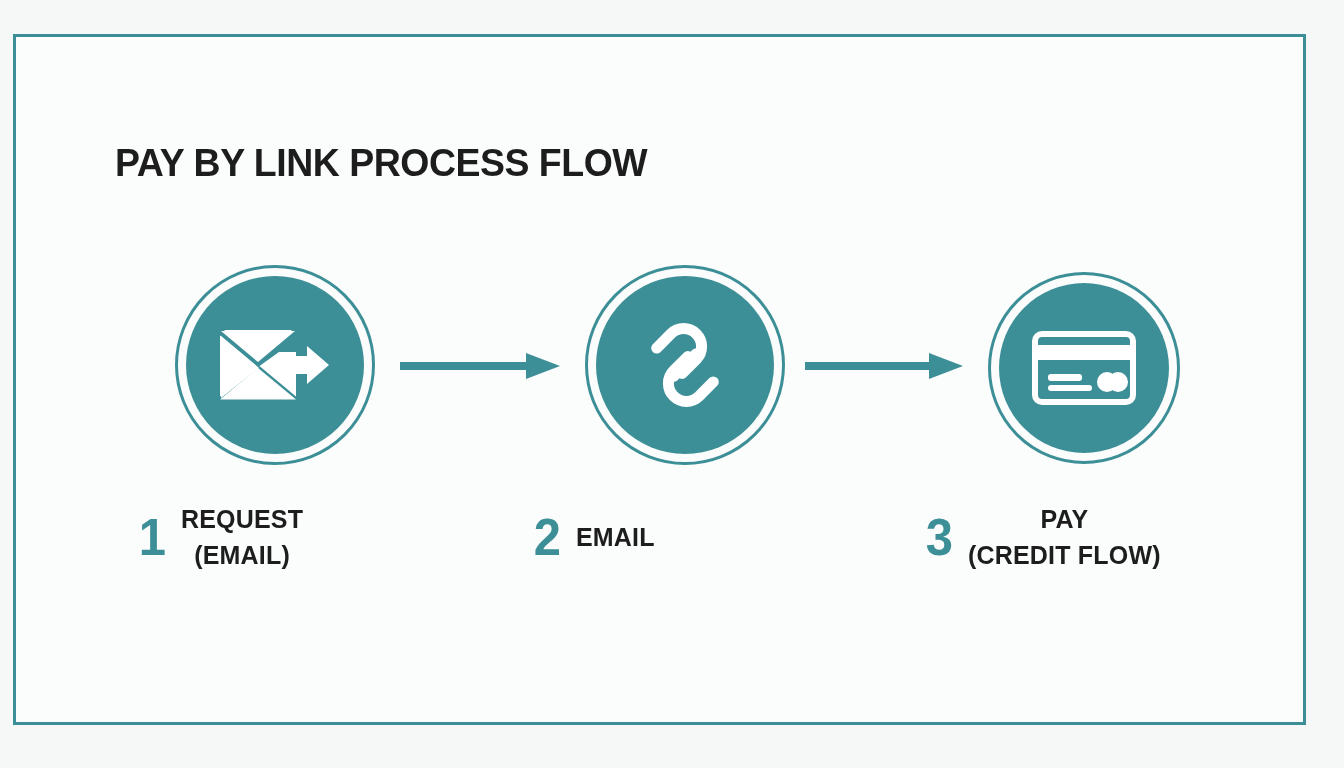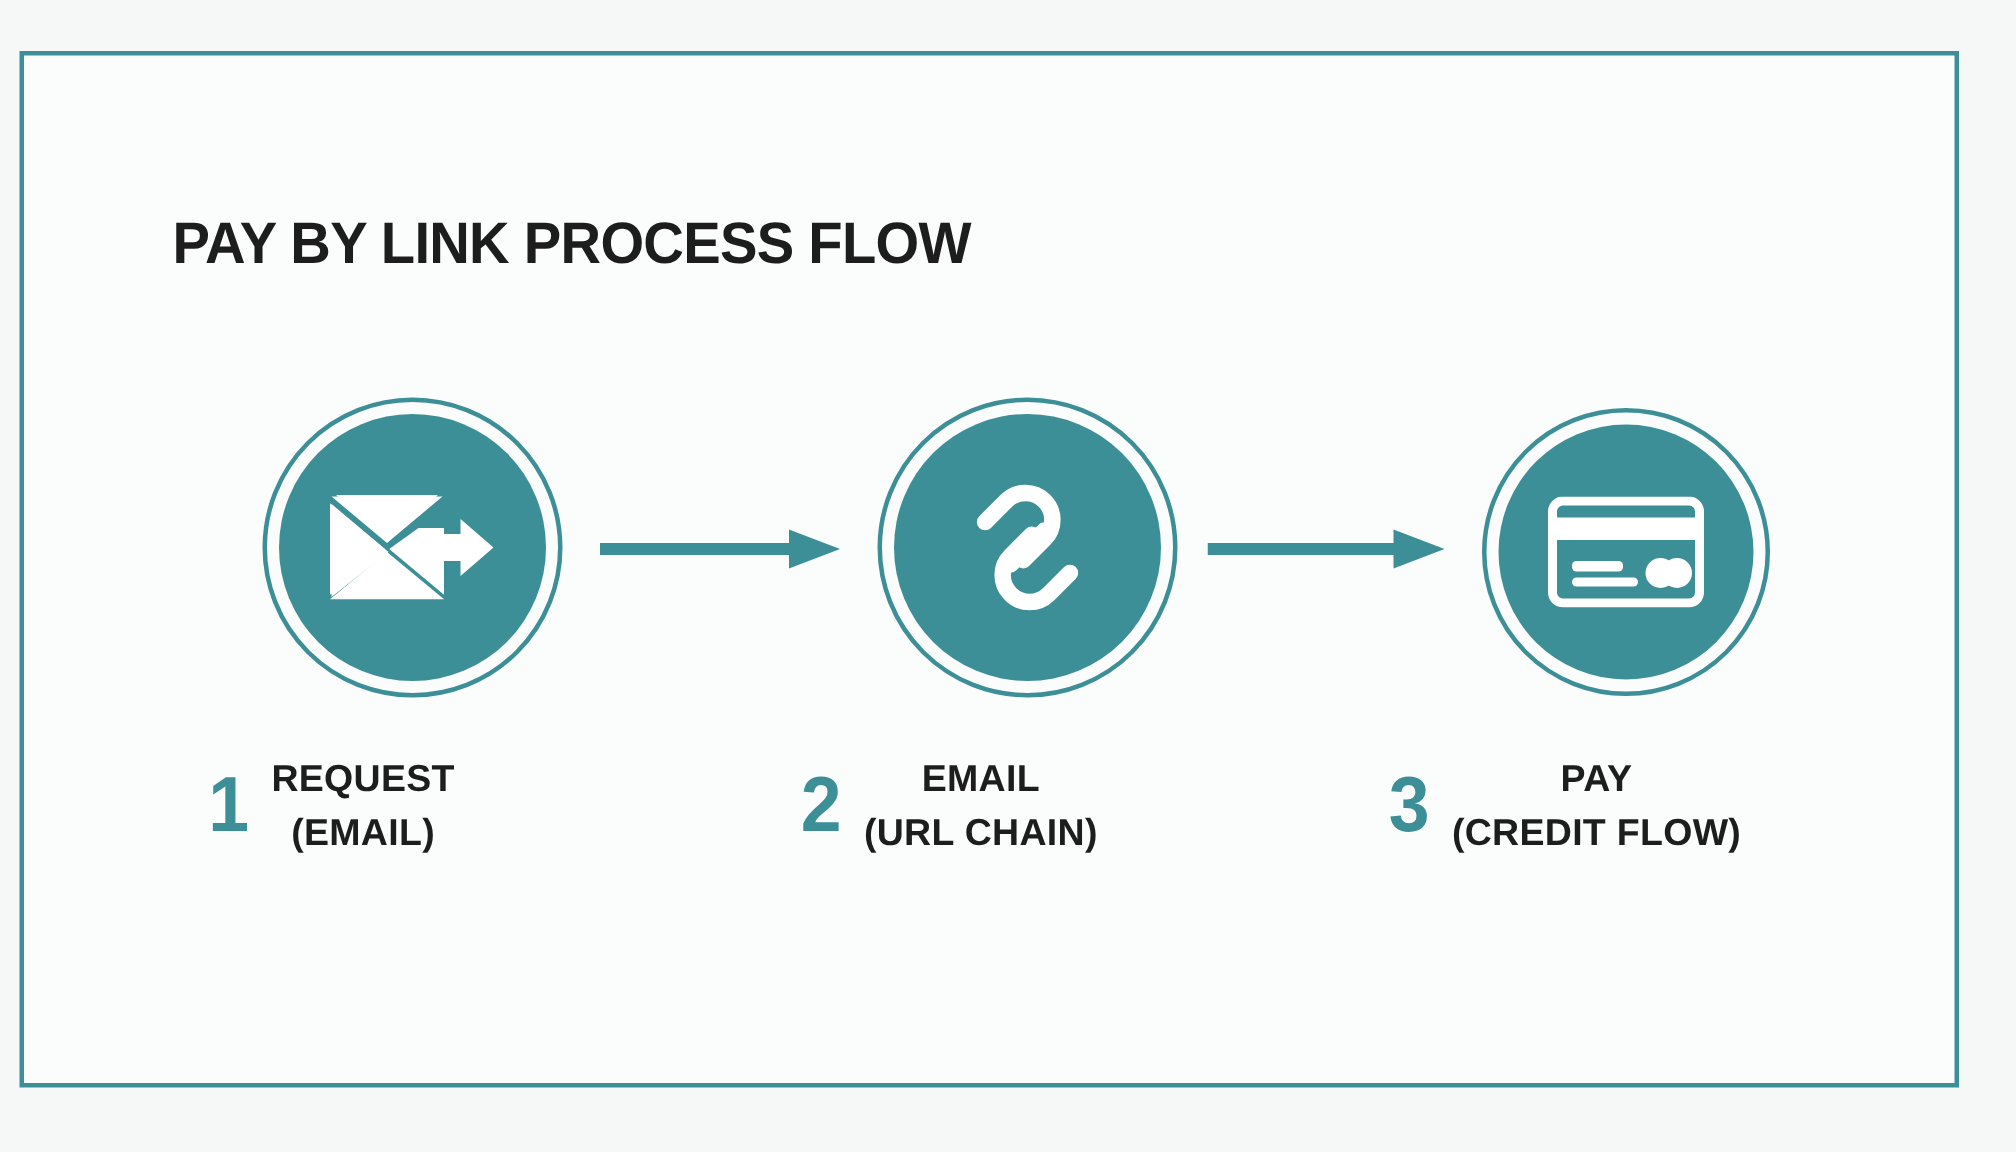--- a/index.html
+++ b/index.html
@@ -206,21 +206,20 @@
     <div class="labels">
       <span>REQUEST</span>
       <span>(EMAIL)</span>
     </div>
   </div>
 
   <div class="caption" style="left:533px;">
     <div class="num">2</div>
     <div class="labels">
       <span>EMAIL</span>
-      <span>(URL CHAIN)</span>
     </div>
   </div>
 
   <div class="caption" style="left:925px;">
     <div class="num">3</div>
     <div class="labels">
       <span>PAY</span>
       <span>(CREDIT FLOW)</span>
     </div>
   </div>

